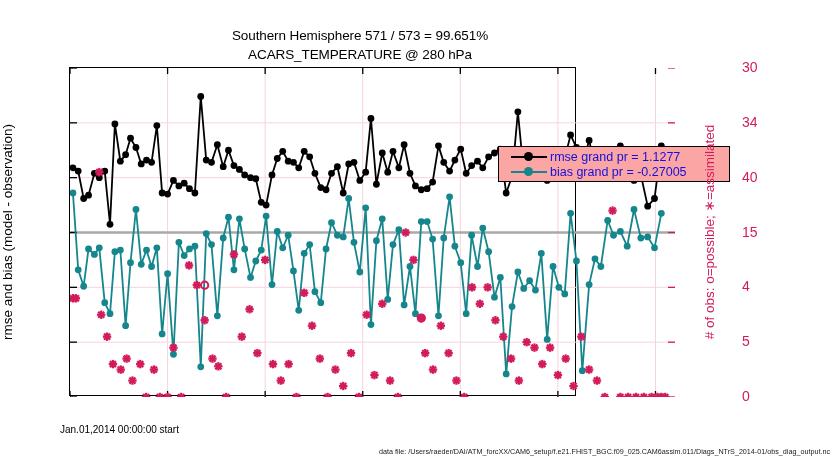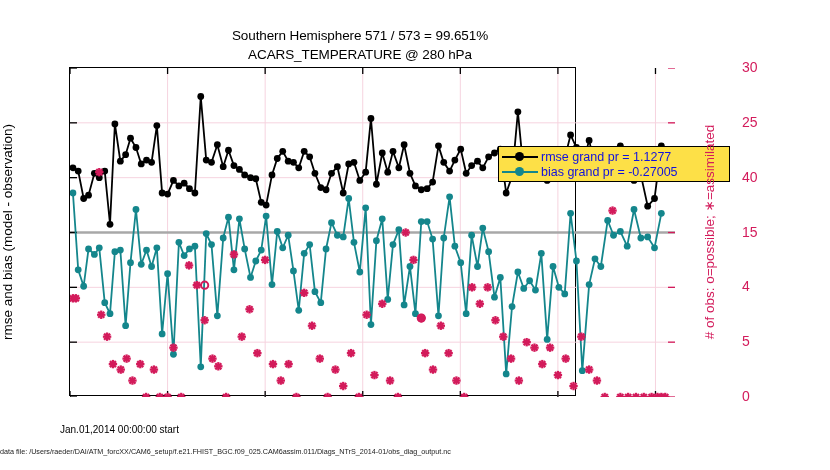--- a/index.html
+++ b/index.html
@@ -20,26 +20,26 @@
 
   #ylabel-left{position:absolute;left:-2px;top:67px;height:329px;width:18px;}
   #ylabel-left span{position:absolute;left:50%;top:50%;white-space:nowrap;
       font-size:13.5px;transform:translate(-50%,-50%) rotate(-90deg);}
   #ylabel-right{position:absolute;left:700px;top:67px;height:329px;width:18px;}
   #ylabel-right span{position:absolute;left:50%;top:50%;white-space:nowrap;
       font-size:13.5px;color:#D31B5B;transform:translate(-50%,-50%) rotate(-90deg);}
 
   #xlabel{position:absolute;left:60px;top:424px;width:605px;
           font-size:10px;}
-  #footer{position:absolute;left:0;top:447px;width:830px;text-align:left;
+  #footer{position:absolute;left:0;top:447px;width:830px;text-align:right;
           font-size:7.2px;color:#1a1a1a;}
 
   #legend{position:absolute;left:428px;top:78px;width:232px;height:36px;
-          background:#fde047;border:1px solid #000;box-sizing:border-box;
-          padding:2px 3px;}
+          background:#fca5a5;border:1px solid #000;box-sizing:border-box;
+          padding:2px 12px;}
   .legrow{height:15px;display:flex;align-items:center;}
   .legline{width:36px;height:2px;position:relative;flex:0 0 36px;}
   .legline i{position:absolute;left:13px;top:-4px;width:9px;height:9px;
              border-radius:50%;}
   .legtext{font-size:12.5px;color:#1111DD;margin-left:3px;white-space:nowrap;}
 </style>
 </head>
 <body>
 
 <div id="titleblock">
@@ -780,21 +780,21 @@
         <g stroke="#D31B5B" stroke-width="2.3" stroke-linecap="butt">
           <line x1="591.0419354838709" y1="329" x2="599.441935483871" y2="329"></line>
           <line x1="595.241935483871" y1="324.8" x2="595.241935483871" y2="333.2"></line>
           <line x1="592.217935483871" y1="325.976" x2="598.265935483871" y2="332.024"></line>
           <line x1="592.217935483871" y1="332.024" x2="598.265935483871" y2="325.976"></line>
         </g>
       </svg>
   </div>
 
   <div class="ytick-r" style="top:0px">30</div>
-  <div class="ytick-r" style="top:54.8px">25</div>
+  <div class="ytick-r" style="top:54.8px">34</div>
   <div class="ytick-r" style="top:109.7px">40</div>
   <div class="ytick-r" style="top:164.5px">15</div>
   <div class="ytick-r" style="top:219.3px">4</div>
   <div class="ytick-r" style="top:274.2px">5</div>
   <div class="ytick-r" style="top:329px">0</div>
 
   <div class="xtick" style="left:0px">01/01</div>
   <div class="xtick" style="left:97.6px">01/06</div>
   <div class="xtick" style="left:195.2px">01/11</div>
   <div class="xtick" style="left:292.7px">01/16</div>

